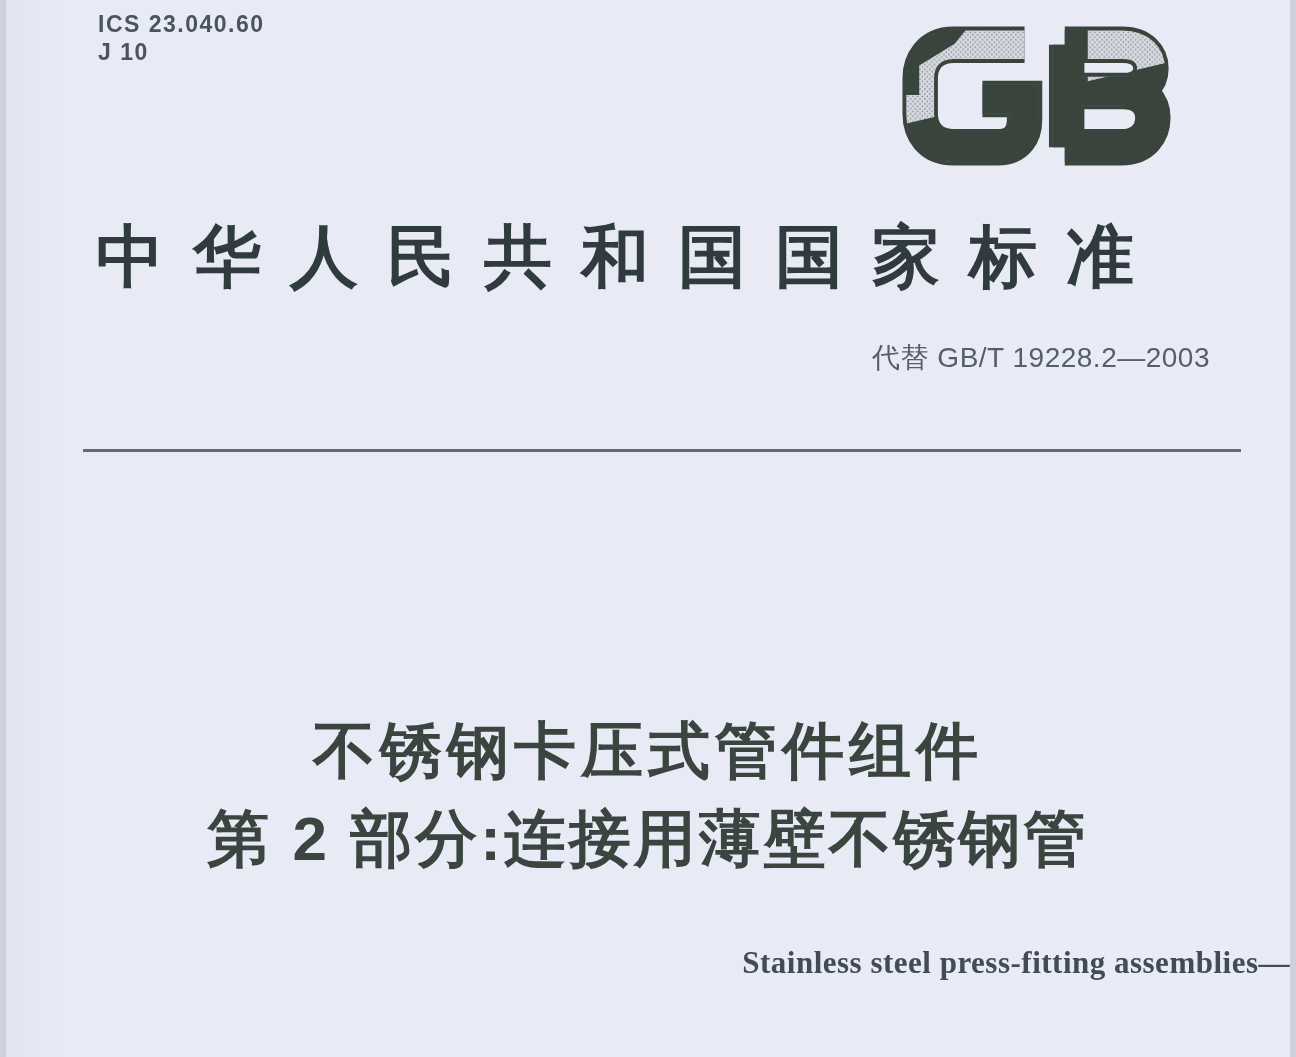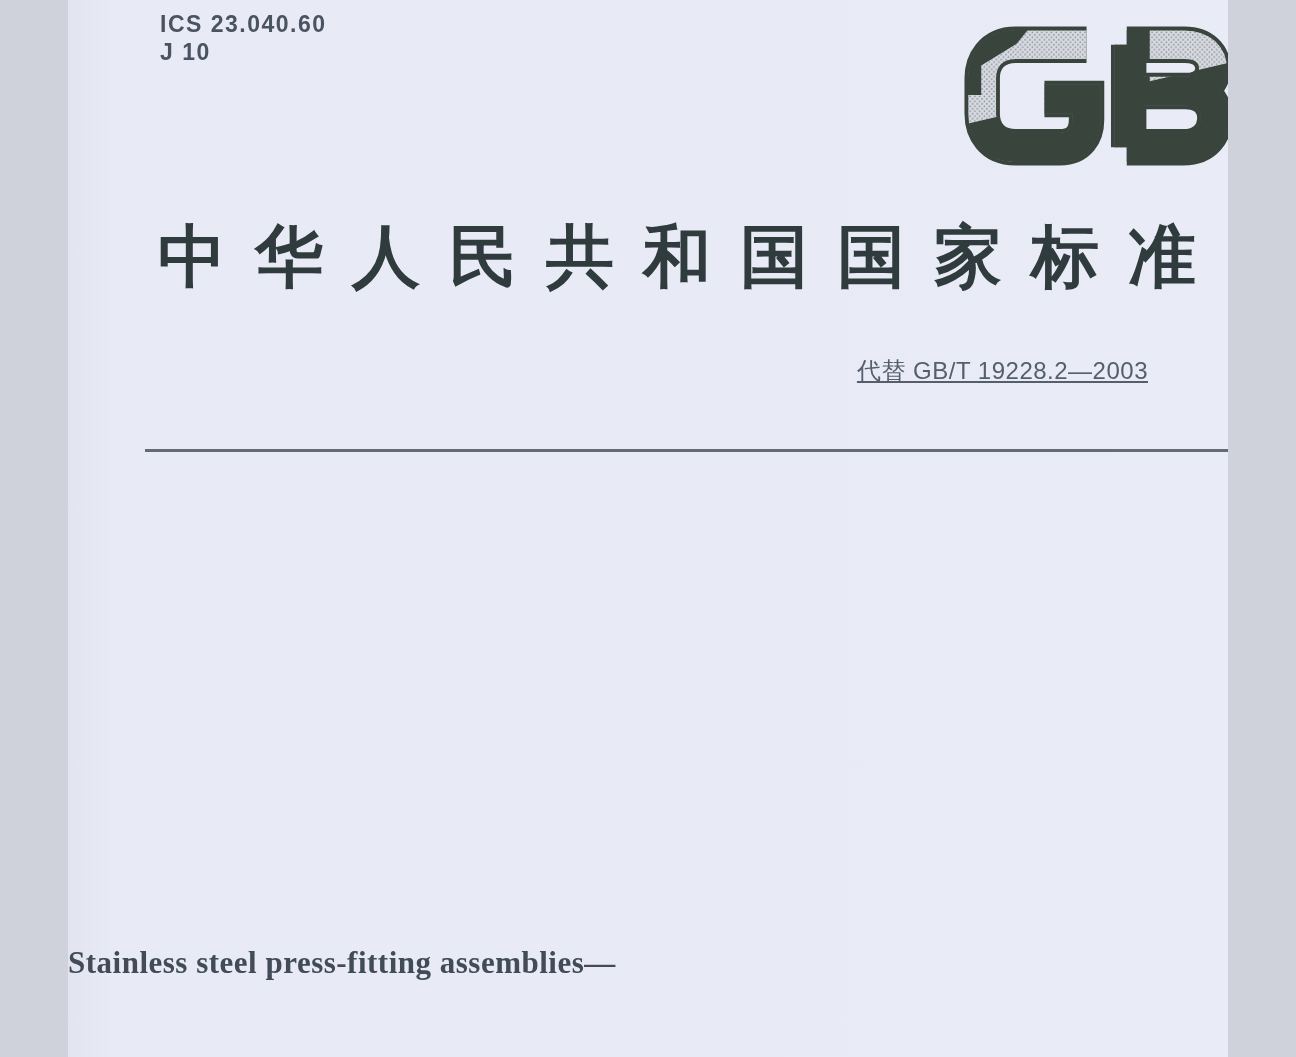--- a/index.html
+++ b/index.html
@@ -1,18 +1,18 @@
 <!DOCTYPE html>
 <html><head>
 <meta charset="utf-8">
 <style>
   html,body{margin:0;padding:0;background:#cfd2da;}
   .page{
     position:relative;
-    width:1160px;height:1057px;
+    width:1284px;height:1057px;
     margin:0 auto;
     background:linear-gradient(90deg,#e2e5ef 0%,#e8ebf5 4%,#e8eaf5 60%,#e9ecf6 100%);
     overflow:hidden;
     font-family:"Liberation Sans", sans-serif;
   }
   .ics-block{
     position:absolute;left:92px;top:10px;
     font-weight:bold;font-size:23px;line-height:28px;
     color:#4a5361;letter-spacing:1.5px;
   }
@@ -23,38 +23,37 @@
     font-family:Liberation Sans, sans-serif;
     font-weight:700;font-size:68px;color:#303b3d;
     letter-spacing:29px;white-space:nowrap;
   }
   .std-number{position:absolute;right:80px;top:336px;text-align:right;}
   .std-number .primary{
     font-weight:bold;font-size:35px;color:#39434f;letter-spacing:1px;
     font-family:"Liberation Sans",sans-serif;
   }
   .std-number .replaces{
-    font-size:24px;color:#545e6c;margin-top:19px;letter-spacing:0.5px;
+    font-size:28px;color:#545e6c;margin-top:3px;letter-spacing:0.5px;
     font-family:"Liberation Sans",sans-serif;
-    text-decoration:underline;
   }
   .rule{
     position:absolute;left:77px;top:449px;width:1158px;height:3px;
     background:#656b76;border:none;margin:0;
   }
   .cn-title{
     position:absolute;left:0;top:716px;width:100%;
     text-align:center;font-weight:700;color:#3a453f;
     font-family:"Liberation Sans",sans-serif;
   }
   .cn-title .l1{font-size:62px;letter-spacing:5px;line-height:70px;}
   .cn-title .l2{font-size:62px;letter-spacing:3px;line-height:70px;margin-top:18px;}
   .en-title{
     position:absolute;left:0;top:940px;width:100%;
-    text-align:left;font-weight:700;color:#414c58;
+    text-align:right;font-weight:700;color:#414c58;
     font-family:"Liberation Serif","DejaVu Serif",serif;
   }
   .en-title .e1,.en-title .e2{font-size:31px;line-height:45px;letter-spacing:0.5px;}
 </style>
 </head>
 <body>
 
 <div class="page">
 
   <div class="ics-block">
@@ -97,18 +96,22 @@
   </div>
 
   <h1 class="national-title">中华人民共和国国家标准</h1>
 
   <div class="std-number">
     <div class="replaces">代替 GB/T 19228.2—2003</div>
   </div>
 
   <hr class="rule">
 
+  <div class="cn-title">
+    <div class="l1">不锈钢卡压式管件组件</div>
+    <div class="l2">第 2 部分:连接用薄壁不锈钢管</div>
+  </div>
 
   <div class="en-title">
     <div class="e1">Stainless steel press-fitting assemblies—</div>
   </div>
 
 </div>
 
 </body></html>

